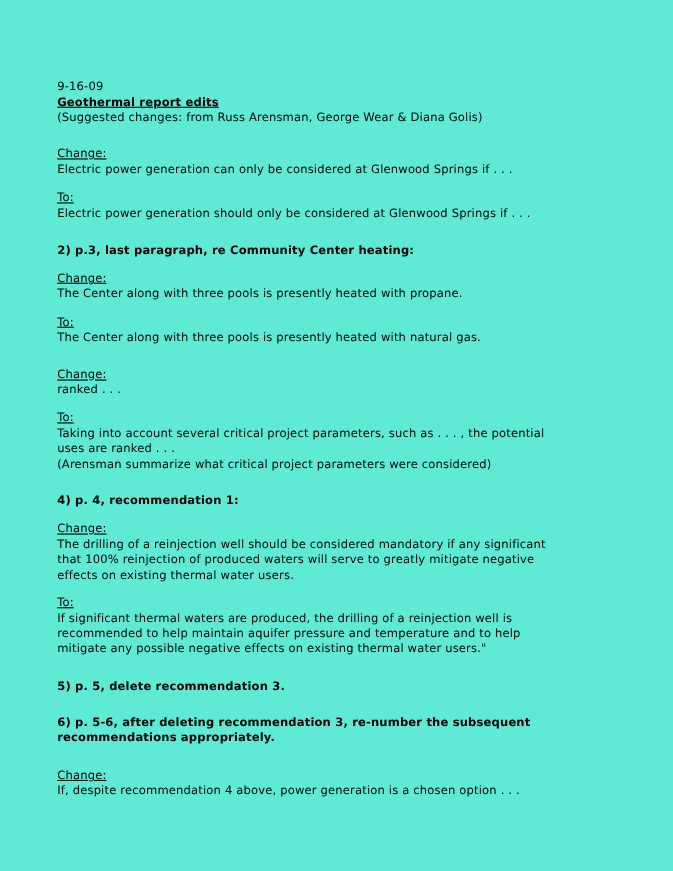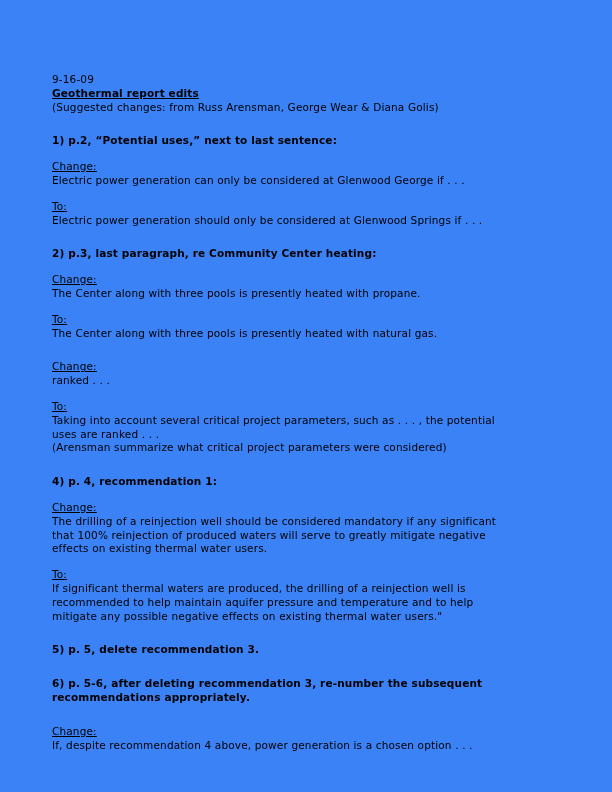--- a/index.html
+++ b/index.html
@@ -5,21 +5,21 @@
   html, body {
     margin: 0;
     padding: 0;
     background: #ffffff;
   }
   .page {
     position: relative;
     width: 612px;
     height: 792px;
     box-sizing: border-box;
-    background: #3b82f6;
+    background: #5eead4;
     color: #000000;
     font-family: "DejaVu Sans", "Liberation Sans", sans-serif;
     font-size: 10.5px;
     line-height: 13.8px;
     letter-spacing: 0.15px;
     padding: 73px 50px 0 52px;
     overflow: hidden;
   }
   .ln { white-space: nowrap; }
   .h  { font-weight: 700; margin: 0; font-size: 10.5px; line-height: 13.8px; white-space: nowrap; }
@@ -33,23 +33,22 @@
 
 <div class="page">
 
   <header>
     <div class="ln">9-16-09</div>
     <div class="title">Geothermal report edits</div>
     <div class="ln">(Suggested changes: from Russ Arensman, George Wear &amp; Diana Golis)</div>
   </header>
 
   <section class="sec">
-    <div class="h">1) p.2, “Potential uses,” next to last sentence:</div>
     <div class="ln u">Change:</div>
-    <div class="ln">Electric power generation can only be considered at Glenwood George if . . .</div>
+    <div class="ln">Electric power generation can only be considered at Glenwood Springs if . . .</div>
     <div class="ln u">To:</div>
     <div class="ln">Electric power generation should only be considered at Glenwood Springs if . . .</div>
   </section>
 
   <section class="sec">
     <div class="h">2) p.3, last paragraph, re Community Center heating:</div>
     <div class="ln u">Change:</div>
     <div class="ln">The Center along with three pools is presently heated with propane.</div>
     <div class="ln u">To:</div>
     <div class="ln">The Center along with three pools is presently heated with natural gas.</div>

